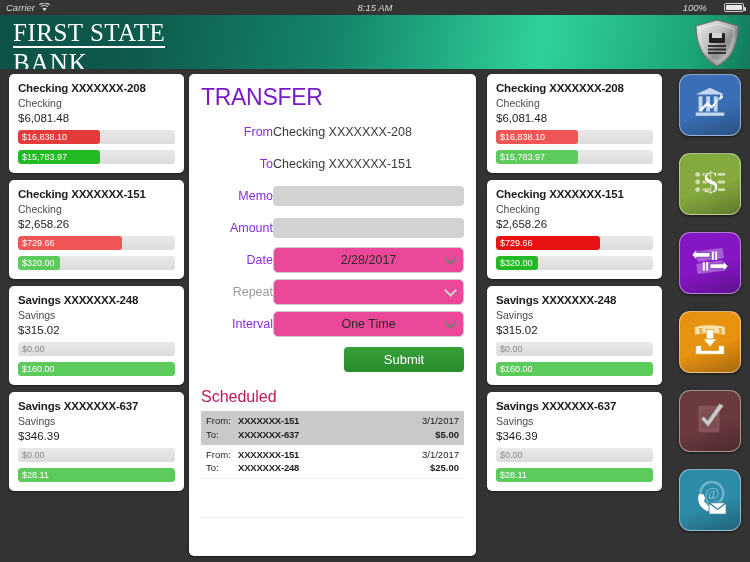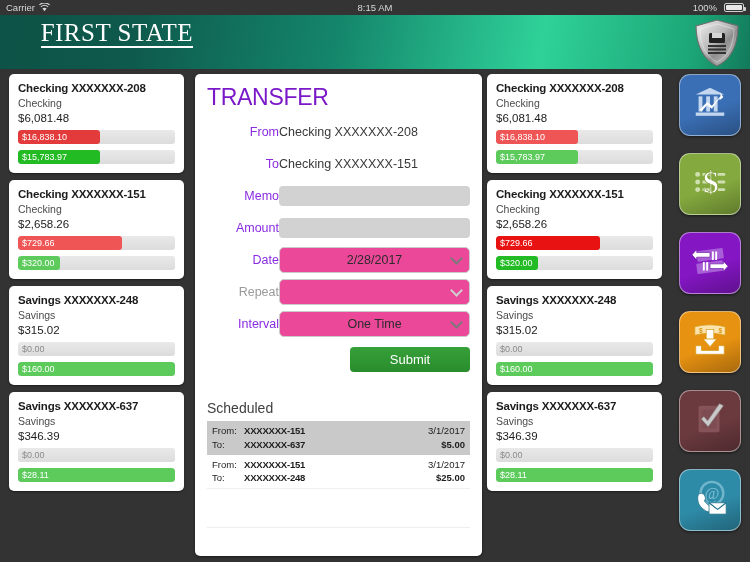--- a/index.html
+++ b/index.html
@@ -8,37 +8,37 @@
     background: #2e2e2e;
     font-family: "Liberation Sans", sans-serif;
     overflow: hidden;
   }
   #app { position: relative; width: 750px; height: 562px; background: #333333; }
 
   
   .statusbar {
     position: absolute; top: 0; left: 0; width: 750px; height: 15px;
     background: #343434; color: #d8d8d8; font-size: 9.5px;
-    display: flex; align-items: center; padding: 0 6px;
+    display: flex; align-items: center; padding: 0 6px; font-style: italic;
   }
   .sb-left { display: flex; align-items: center; gap: 4px; }
   .sb-center { position: absolute; left: 0; width: 750px; text-align: center; font-size: 9.5px; }
-  .sb-right { margin-left: auto; display: flex; align-items: center; gap: 7px; z-index: 2; justify-content: flex-end; }
+  .sb-right { margin-left: auto; display: flex; align-items: center; gap: 17px; z-index: 2; justify-content: flex-end; }
   .battery { width: 20px; height: 9px; border: 1px solid #d0d0d0; border-radius: 2px; position: relative; padding: 1px; }
   .battery::after { content: ""; position: absolute; right: -3px; top: 2.5px; width: 2px; height: 4px; background: #d0d0d0; border-radius: 0 1px 1px 0; }
   .battery i { display: block; height: 100%; background: #e8e8e8; border-radius: 1px; }
 
   
   .header {
     position: absolute; top: 15px; left: 0; width: 750px; height: 54px;
     background: linear-gradient(100deg, #0d5246 0%, #0e5a4c 18%, #14866b 45%, #2fd199 72%, #1ca677 92%, #12795a 100%);
     overflow: hidden;
   }
   .wordmark { position: absolute; left: 13px; top: 5px; color: #ffffff;
-    font-family: "Liberation Serif", serif; text-align: right; width: 180px; line-height: 1.0; }
+    font-family: "Liberation Serif", serif; text-align: left; width: 180px; line-height: 1.0; }
   .wm-1 { font-size: 25px; letter-spacing: 0.5px; border-bottom: 2px solid #ffffff; display: inline-block; padding-bottom: 1px; }
   .wm-2 { font-size: 25px; letter-spacing: 1px; display: block; margin-top: 2px; }
   .shield { position: absolute; right: 10px; top: 4px; width: 46px; height: 48px; }
 
   
   .col { position: absolute; width: 175px; }
   .col-left { left: 9px; top: 74px; }
   .col-right { left: 487px; top: 74px; }
 
   .acct-card { background: #ffffff; border-radius: 5px; padding: 8px 9px 9px 9px;
@@ -47,40 +47,40 @@
   .acct-type { font-size: 10.5px; color: #4a4a4a; margin-top: 3px; }
   .acct-bal { font-size: 11.5px; color: #1c1c1c; margin-top: 3px; }
   .bar { position: relative; height: 14px; border-radius: 3px; margin-top: 6px;
     background: linear-gradient(#e9e9e9, #dcdcdc); overflow: hidden; }
   .bar i { position: absolute; left: 0; top: 0; bottom: 0; border-radius: 3px; }
   .bar span { position: absolute; left: 4px; top: 0; line-height: 14px;
     font-size: 9px; color: #ffffff; white-space: nowrap; }
   .bar.grey span { color: #8a8a8a; }
 
   
-  .panel { position: absolute; left: 195px; top: 74px; width: 287px; height: 482px;
+  .panel { position: absolute; left: 189px; top: 74px; width: 287px; height: 482px;
     background: #ffffff; border-radius: 5px; box-shadow: 0 1px 3px rgba(0,0,0,0.5); padding: 10px 12px; }
   .panel h1 { color: #7b19c9; font-size: 23px; font-weight: normal; letter-spacing: -0.3px; margin-bottom: 8px; }
   .frow { display: flex; align-items: center; min-height: 26px; margin-bottom: 6px; }
   .flabel { width: 72px; flex: 0 0 72px; color: #8a2be2; font-size: 12.5px; text-align: right; }
   .flabel.muted { color: #9a9a9a; }
   .fval { font-size: 12.5px; color: #3a3a3a; }
   .finput { flex: 1; height: 20px; background: #d2d2d2; border-radius: 4px; }
   .fselect { flex: 1; height: 26px; background: #ec4899; border: 1px solid #cacaca;
     border-radius: 5px; display: flex; align-items: center; justify-content: center;
     position: relative; font-size: 12.5px; color: #2b2b2b; }
   .fselect .chev { position: absolute; right: 8px; top: 50%; width: 9px; height: 9px;
     margin-top: -6px; border-right: 2px solid #7a7a7a; border-bottom: 2px solid #7a7a7a;
     transform: rotate(45deg); }
   .fselect.disabled .chev { border-color: #cfcfcf; }
   .submit-row { display: flex; justify-content: flex-end; margin-top: 10px; }
   .submit { width: 120px; height: 25px; background: linear-gradient(#36a039, #2a8c2d);
     border-radius: 4px; color: #fff; font-size: 13px; display: flex;
     align-items: center; justify-content: center; }
-  .panel h2 { color: #404040; font-size: 14px; font-weight: normal; margin-top: 28px; margin-bottom: 5px; }
+  .panel h2 { color: #be185d; font-size: 16px; font-weight: normal; margin-top: 16px; margin-bottom: 5px; }
   .sched-row { padding: 3px 5px; border-bottom: 1px solid #f0f0f0; }
   .sched-row.hl { background: #c9c9c9; border-bottom: none; }
   .sl { display: flex; align-items: center; font-size: 9.5px; color: #1c1c1c; line-height: 1.45; }
   .sl .k { width: 32px; flex: 0 0 32px; }
   .sl .v { font-weight: bold; letter-spacing: -0.2px; }
   .sl .r { margin-left: auto; }
   .sl .r.amt { font-weight: bold; }
   .sched-tail { border-top: 1px solid #eee; margin-top: 38px; }
 
   
@@ -108,20 +108,21 @@
       <span>100%</span>
       <span class="battery">
           <i style="width:100%"></i>
         </span>
     </div>
   </div>
 
   <div class="header">
     <div class="wordmark">
       <span class="wm-1">FIRST STATE</span>
+      <span class="wm-2">BANK</span>
     </div>
     <svg class="shield" viewBox="0 0 46 48">
       <defs>
         <linearGradient id="sg" x1="0" y1="0" x2="1" y2="1">
           <stop offset="0" stop-color="#f2f2f2"></stop>
             <stop offset="0.45" stop-color="#b9b9b9"></stop>
           <stop offset="0.6" stop-color="#8e8e8e"></stop>
             <stop offset="1" stop-color="#d7d7d7"></stop>
         </linearGradient>
       </defs>

